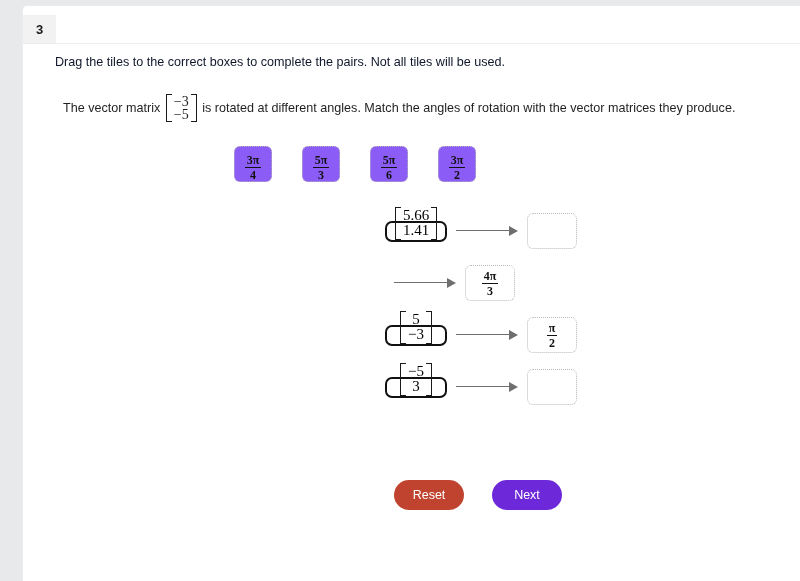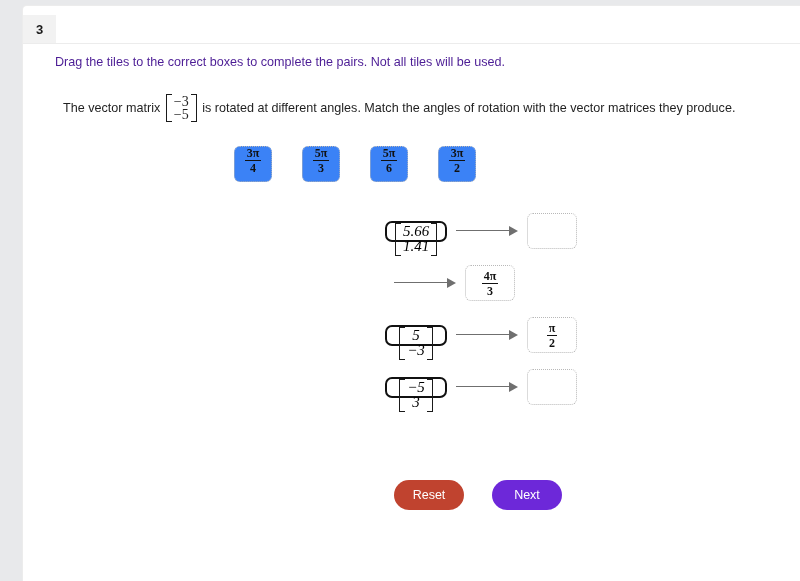--- a/index.html
+++ b/index.html
@@ -60,21 +60,21 @@
 
   .content {
     position: absolute;
     left: 32px;
     top: 47px;
     width: 720px;
   }
 
   .instruction {
     font-size: 12.6px;
-    color: #4c1d95;
+    color: #0f172a;
     line-height: 18px;
     margin: 0;
     padding: 0;
   }
 
   .prompt {
     font-size: 12.6px;
     color: #1f1f1f;
     line-height: 18px;
     margin: 8px;
@@ -157,23 +157,23 @@
     left: 211px;
     top: 140px;
     display: flex;
     gap: 30px;
   }
   .tile {
     width: 38px;
     height: 36px;
     border: 1.3px dotted #b8b8b8;
     border-radius: 6px;
-    background: #3b82f6;
-    display: flex;
-    align-items: flex-start;
+    background: #8b5cf6;
+    display: flex;
+    align-items: flex-end;
     justify-content: center;
     box-sizing: border-box;
     cursor: move;
   }
 
   
   .match-area {
     position: absolute;
     left: 362px;
     top: 203px;
@@ -184,25 +184,24 @@
     height: 44px;
     margin-bottom: 8px;
   }
   .source-box {
     width: 62px;
     height: 21px;
     border: 2.2px solid #111111;
     border-radius: 7px;
     background: #ffffff;
     display: flex;
-    align-items: flex-start;
+    align-items: flex-end;
     justify-content: center;
     box-sizing: border-box;
     cursor: move;
-    font-style: italic;
   }
   .arrow {
     width: 62px;
     height: 12px;
     margin: 0 9px;
     position: relative;
   }
   .arrow .shaft {
     position: absolute;
     left: 0;

